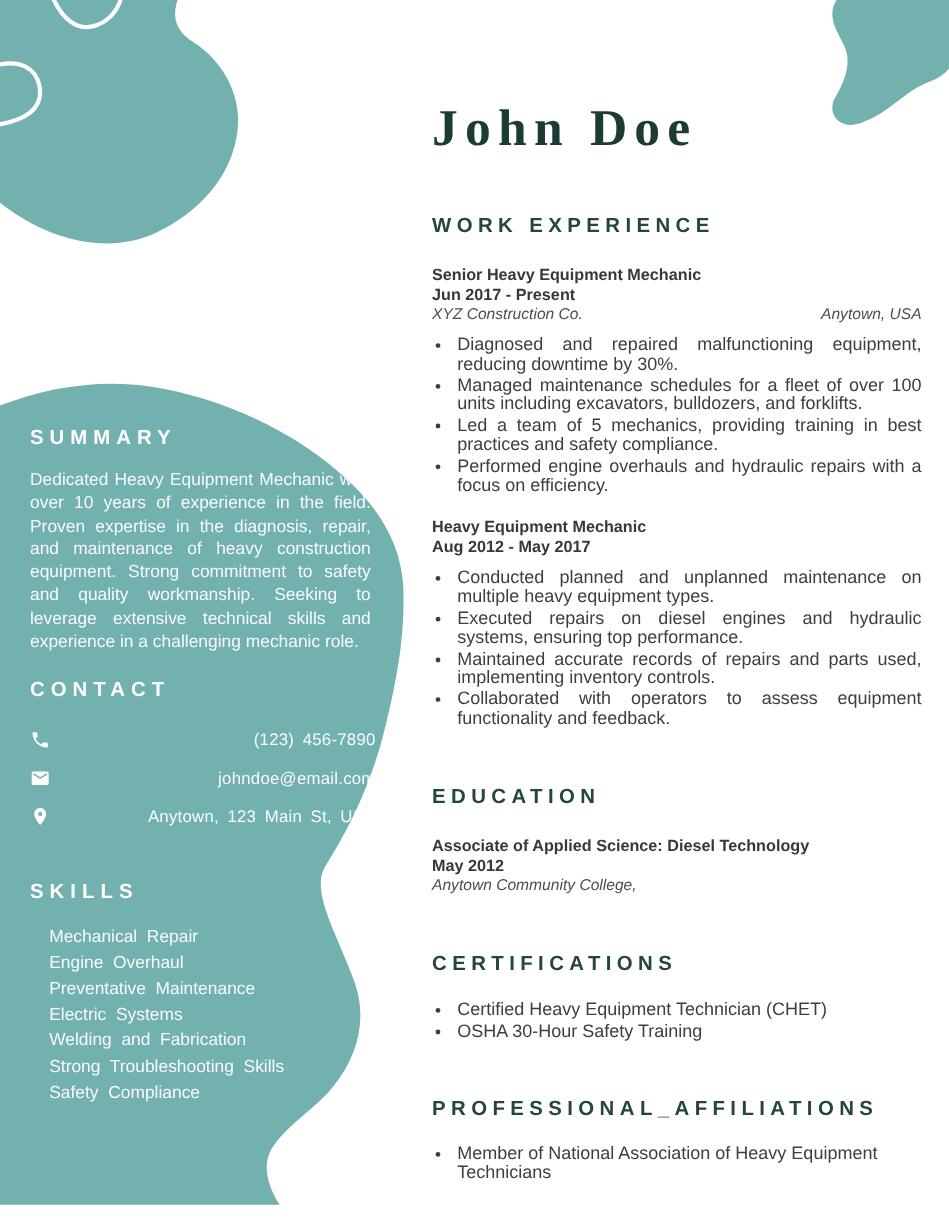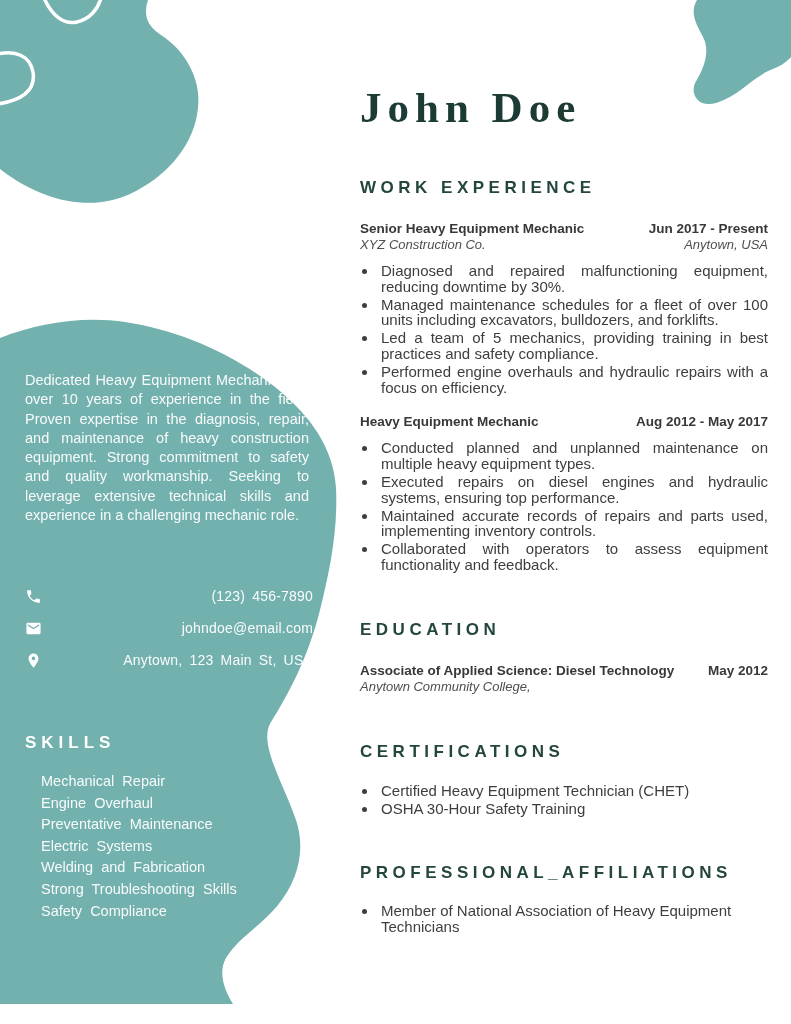--- a/index.html
+++ b/index.html
@@ -35,21 +35,21 @@
     font-family:"Liberation Serif","DejaVu Serif",serif;
     font-size:43px;font-weight:bold;letter-spacing:6px;color:#1d3b35;
     line-height:1.1;
   }
   .sec-heading{
     font-size:17px;font-weight:bold;letter-spacing:4.5px;color:#24463e;line-height:18px;margin-top:48px;
   }
   .work-section{margin-top:43px;}
   .job{margin-top:23px;}
   .job2{margin-top:18px;}
-  .job-header{display:flex;justify-content:space-between;align-items:baseline;}
+  .job-header{display:flex;justify-content:space-between;align-items:baseline;flex-direction:column;}
   .job-role,.job-dates{font-size:13.5px;font-weight:bold;color:#383838;line-height:17px;}
   .job-sub{display:flex;justify-content:space-between;align-items:baseline;}
   .job-company,.job-location{font-size:13px;font-style:italic;color:#4e4e4e;line-height:16px;}
   ul.bullets{
     margin:10px 0 0 0;padding:0 0 0 18px;list-style:disc outside;
   }
   ul.bullets li{
     font-size:15px;color:#3e3e3e;line-height:15.6px;margin-bottom:2.5px;
     text-align:justify;padding-left:3px;
   }
@@ -95,24 +95,26 @@
       C338 530 330 570 320 610
       C308 658 288 695 271 722
       C258 743 282 780 296 820
       C306 850 298 880 278 905
       C262 925 238 938 226 958
       C218 972 224 990 233 1004
       L0 1004 Z"></path>
   </svg>
 
   <section class="sidebar-block summary-block">
+    <div class="side-heading">SUMMARY</div>
     <p class="summary-text">Dedicated Heavy Equipment Mechanic with over 10 years of experience in the field. Proven expertise in the diagnosis, repair, and maintenance of heavy construction equipment. Strong commitment to safety and quality workmanship. Seeking to leverage extensive technical skills and experience in a challenging mechanic role.</p>
   </section>
 
   <section class="sidebar-block contact-block">
+    <div class="side-heading">CONTACT</div>
     <div class="contact-rows">
       <div class="contact-row">
         <span class="contact-icon">
           <svg viewBox="0 0 24 24">
               <path fill="#ffffff" d="M6.62 10.79c1.44 2.83 3.76 5.14 6.59 6.59l2.2-2.21c.27-.27.67-.36 1.02-.24 1.12.37 2.33.57 3.57.57.55 0 1 .45 1 1V20c0 .55-.45 1-1 1-9.39 0-17-7.61-17-17 0-.55.45-1 1-1h3.5c.55 0 1 .45 1 1 0 1.25.2 2.45.57 3.57.11.35.03.74-.25 1.02l-2.2 2.2z"></path>
             </svg>
         </span>
         <span class="contact-text">(123) 456-7890</span>
       </div>
       <div class="contact-row">

